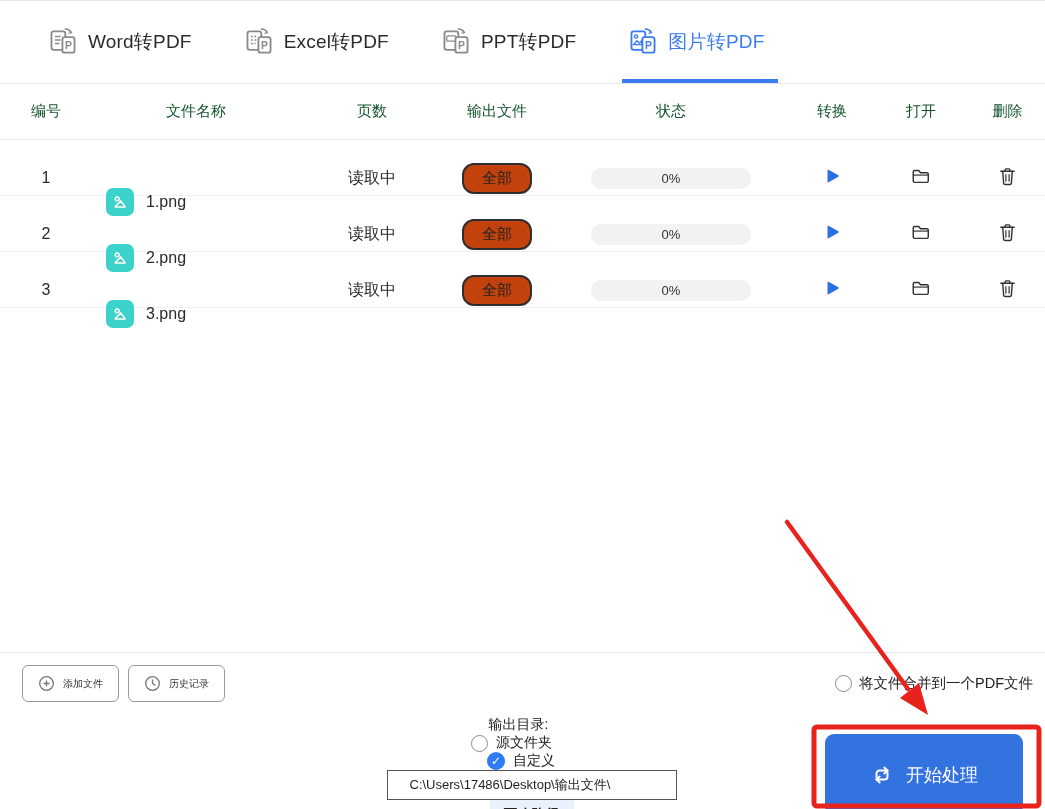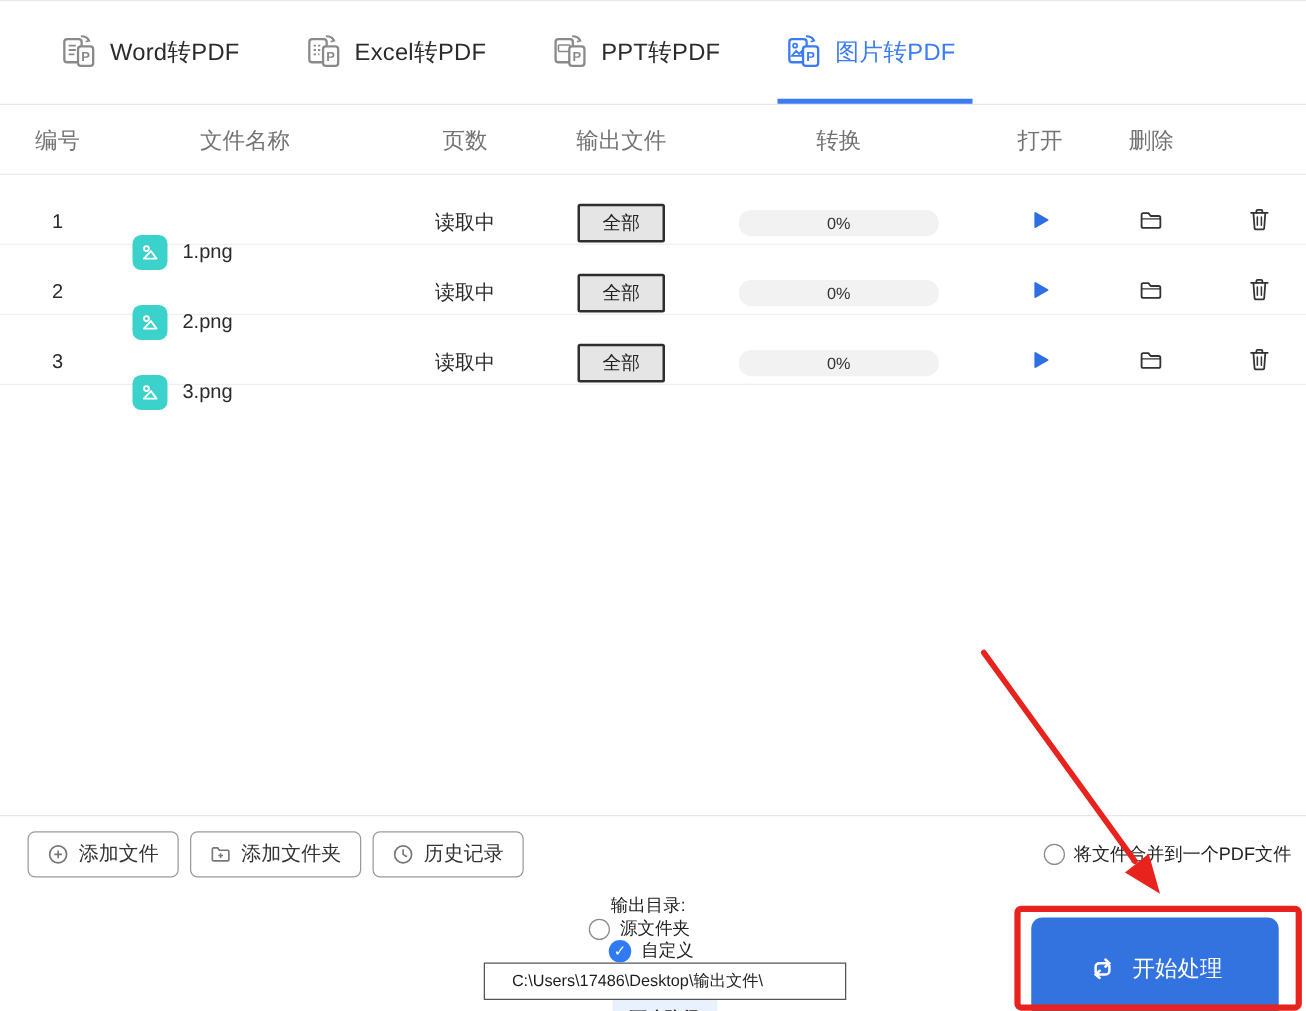--- a/index.html
+++ b/index.html
@@ -12,34 +12,34 @@
   .tab { position:relative; display:flex; align-items:center; gap:10px; height:100%; cursor:pointer; color:#2b2b2b; }
   .tab .tab-label { font-size:19px; letter-spacing:0.2px; }
   .tab .ticon { color:#8a8a8a; }
   .tab.active { color:#3b7cf2; }
   .tab.active .ticon { color:#3b7cf2; }
   .tab.active::after { content:""; position:absolute; left:-6px; right:-14px; bottom:0; height:4px; background:#3b7cf2; }
 
   
   .grid { display:grid; grid-template-columns:92px 208px 144px 106px 242px 80px 98px 75px; align-items:center; }
   .thead { height:56px; border-bottom:1px solid #ececec; }
-  .thead .hc { text-align:center; color:#737373; font-size:18px; }
+  .thead .hc { text-align:center; color:#14532d; font-size:15px; }
   .trow { height:56px; border-bottom:1px solid #efefef; }
   .cell { text-align:center; font-size:16px; color:#2a2a2a; }
   .cell-file { display:flex; align-items:center; gap:12px; padding-left:14px; text-align:left;margin-top:48px; }
   .file-badge { width:28px; height:28px; border-radius:7px; background:#3bd2cc; display:flex; align-items:center; justify-content:center; flex:0 0 auto; }
-  .allbtn { display:inline-block; min-width:70px; padding:4px 12px; border:2px solid #2e2e2e; border-radius:2px; font-size:15px; color:#222; background:#e5e5e5; cursor:pointer; }
+  .allbtn { display:inline-block; min-width:70px; padding:4px 12px; border:2px solid #2e2e2e; border-radius:12px; font-size:15px; color:#222; background:#c2410c; cursor:pointer; }
   .progress { position:relative; width:160px; height:21px; margin:0 auto; background:#f2f2f2; border-radius:10px; display:flex; align-items:center; justify-content:center; font-size:13px; color:#333; }
   .iconbtn { background:none; border:none; cursor:pointer; display:inline-flex; align-items:center; justify-content:center; }
 
   
   .bottom { position:absolute; left:0; right:0; top:651px; border-top:1px solid #e7e7e7; }
   .actions-row { display:flex; align-items:center; padding:12px 10px 0 22px; }
   .act-btn { display:inline-flex; align-items:center; gap:8px; height:37px; padding:0 15px; margin-right:9px;
-             background:#fff; border:1px solid #9a9a9a; border-radius:6px; font-size:16px; color:#333; cursor:pointer; }
+             background:#fff; border:1px solid #9a9a9a; border-radius:6px; font-size:10px; color:#333; cursor:pointer; }
   .act-btn .aicon { color:#777; display:inline-flex; }
   .merge-opt { margin-left:auto; display:flex; align-items:center; gap:7px; font-size:14.5px; color:#222; cursor:pointer; padding-right:2px; }
   .radio { width:17px; height:17px; border:1.5px solid #8a8a8a; border-radius:50%; background:#fff; display:inline-block; flex:0 0 auto; }
   .radio-checked { width:18px; height:18px; border-radius:50%; background:#2f7bf5; color:#fff; font-size:12px; line-height:18px; text-align:center; display:inline-block; flex:0 0 auto; }
 
   .output-row { display:flex; align-items:center; margin-top:14px; padding-left:18px; font-size:14px; color:#222;flex-direction:column; }
   .out-label { margin-right:26px; }
   .opt { display:flex; align-items:center; gap:8px; cursor:pointer; }
   .opt.src { margin-right:40px; }
   .opt.custom { margin-right:21px; }
@@ -116,20 +116,21 @@
       </span>
       <span class="tab-label">图片转PDF</span>
     </div>
   </div>
 
   <div class="grid thead">
     <div class="hc">编号</div>
     <div class="hc">文件名称</div>
     <div class="hc">页数</div>
     <div class="hc">输出文件</div>
+    <div class="hc">状态</div>
     <div class="hc">转换</div>
     <div class="hc">打开</div>
     <div class="hc">删除</div>
   </div>
 
   <div>
 
     <div class="grid trow">
       <div class="cell">1</div>
       <div class="cell cell-file">
@@ -253,29 +254,20 @@
 
     <div class="actions-row">
       <button class="act-btn">
         <span class="aicon">
           <svg width="17" height="17" viewBox="0 0 18 18" fill="none" stroke="currentColor" stroke-width="1.4">
               <circle cx="9" cy="9" r="7.2"></circle>
               <path d="M9 5.8v6.4M5.8 9h6.4"></path>
             </svg>
         </span>
         <span>添加文件</span>
-      </button>
-      <button class="act-btn">
-        <span class="aicon">
-          <svg width="17" height="17" viewBox="0 0 18 18" fill="none" stroke="currentColor" stroke-width="1.4">
-              <path d="M2 4.5a1 1 0 011-1h3.5l1.5 2H15a1 1 0 011 1v7a1 1 0 01-1 1H3a1 1 0 01-1-1z"></path>
-              <path d="M9 8v4M7 10h4" stroke-width="1.3"></path>
-            </svg>
-        </span>
-        <span>添加文件夹</span>
       </button>
       <button class="act-btn">
         <span class="aicon">
           <svg width="17" height="17" viewBox="0 0 18 18" fill="none" stroke="currentColor" stroke-width="1.4" stroke-linecap="round">
               <circle cx="9" cy="9" r="7.2"></circle>
               <path d="M9 5.2V9l2.8 1.8"></path>
             </svg>
         </span>
         <span>历史记录</span>
       </button>

